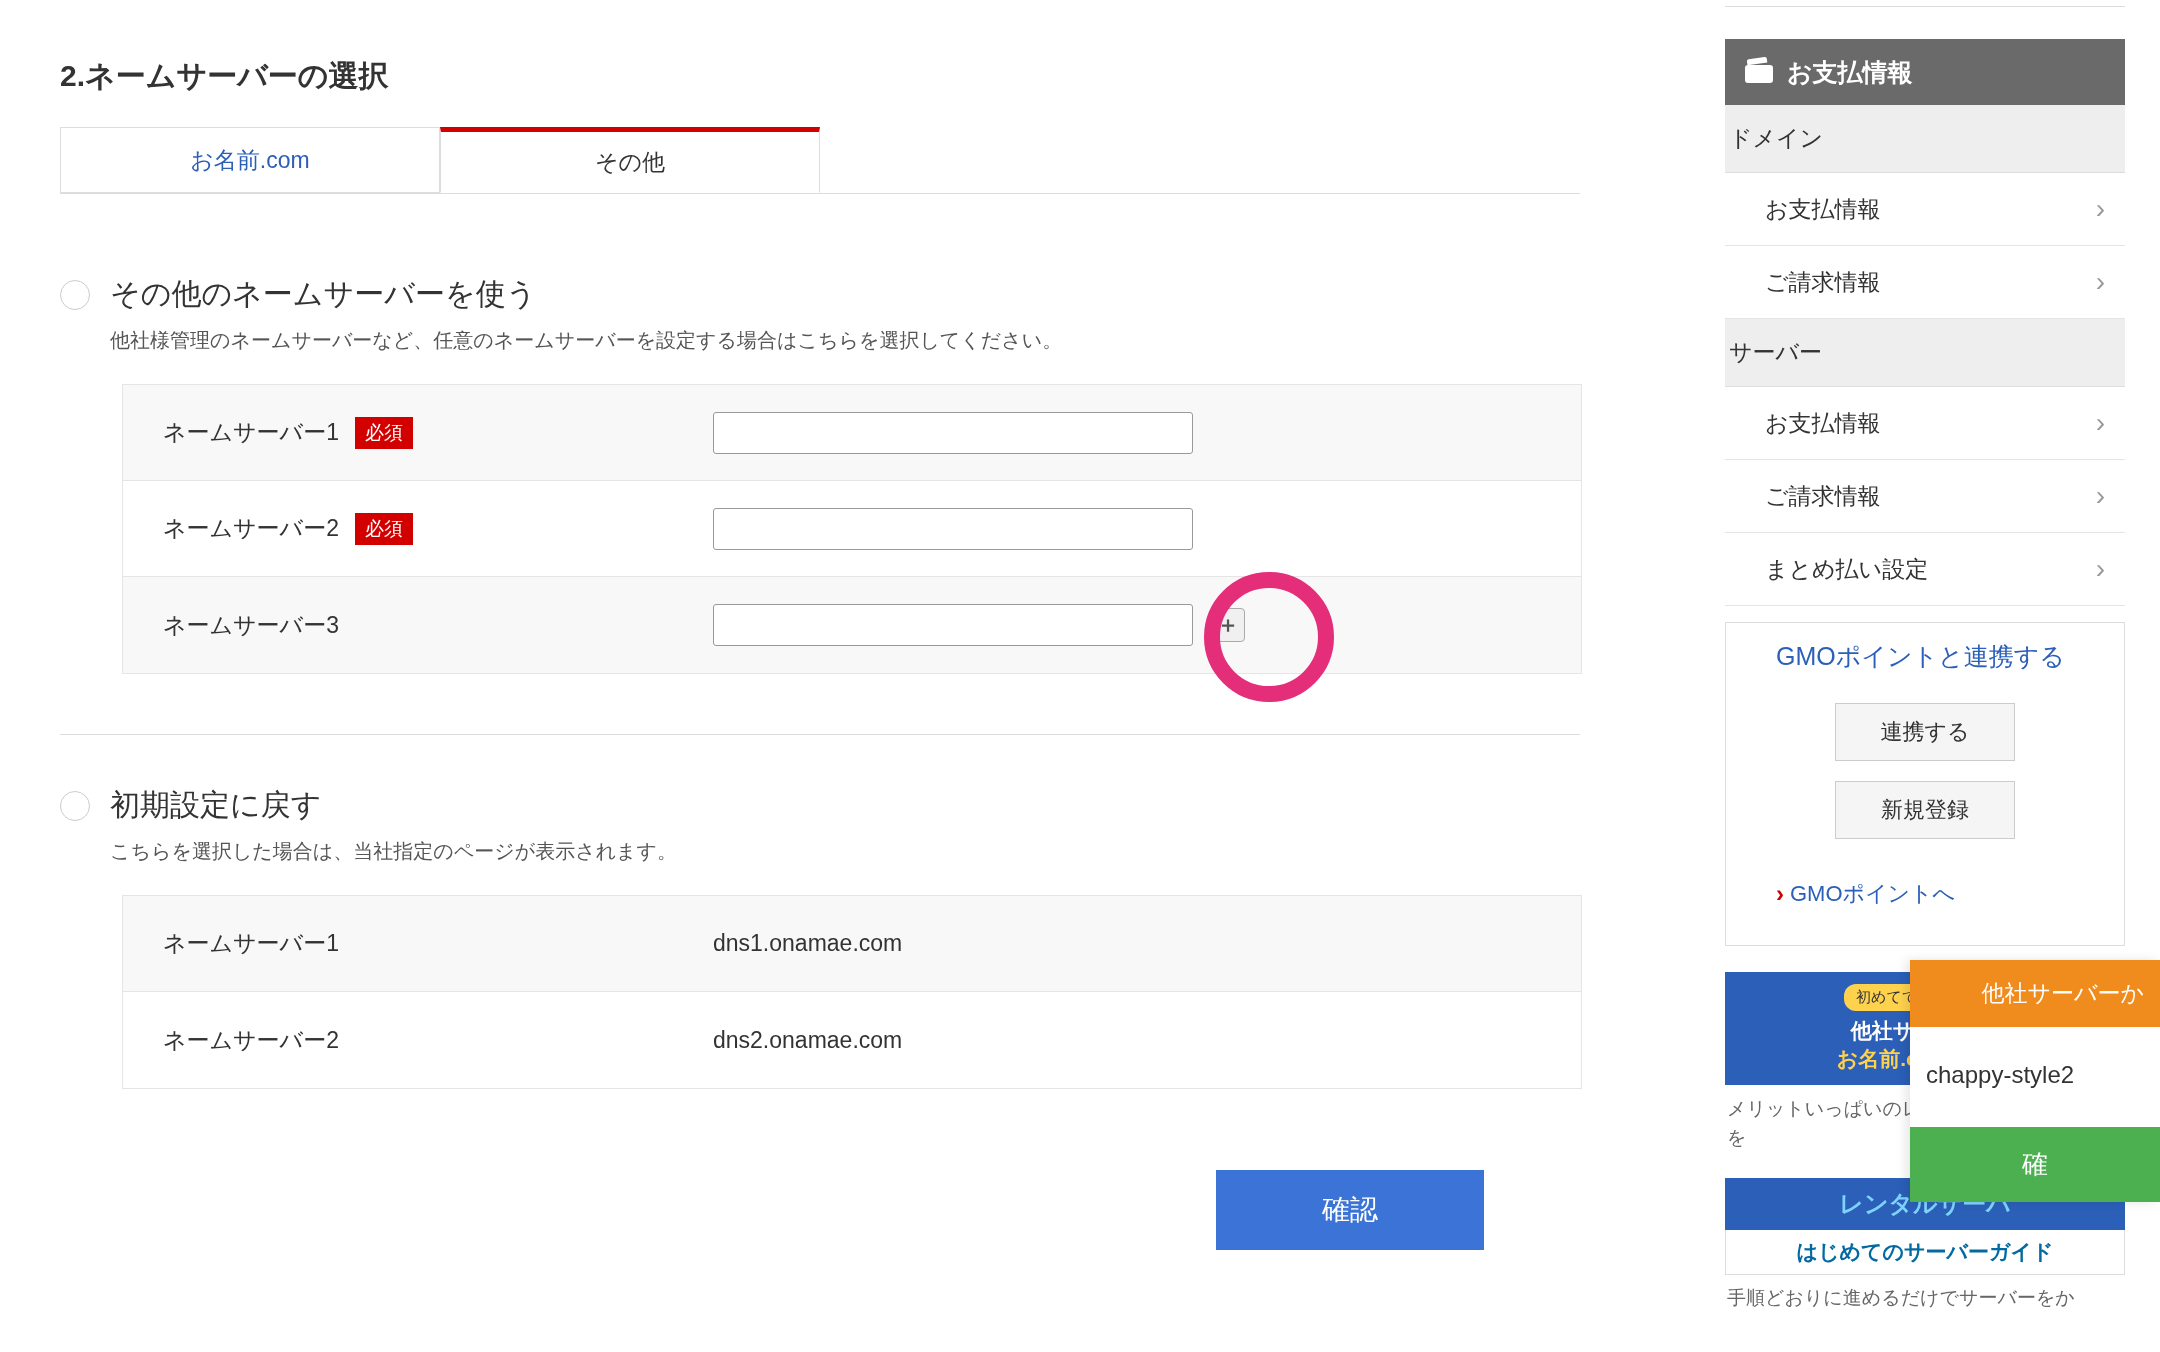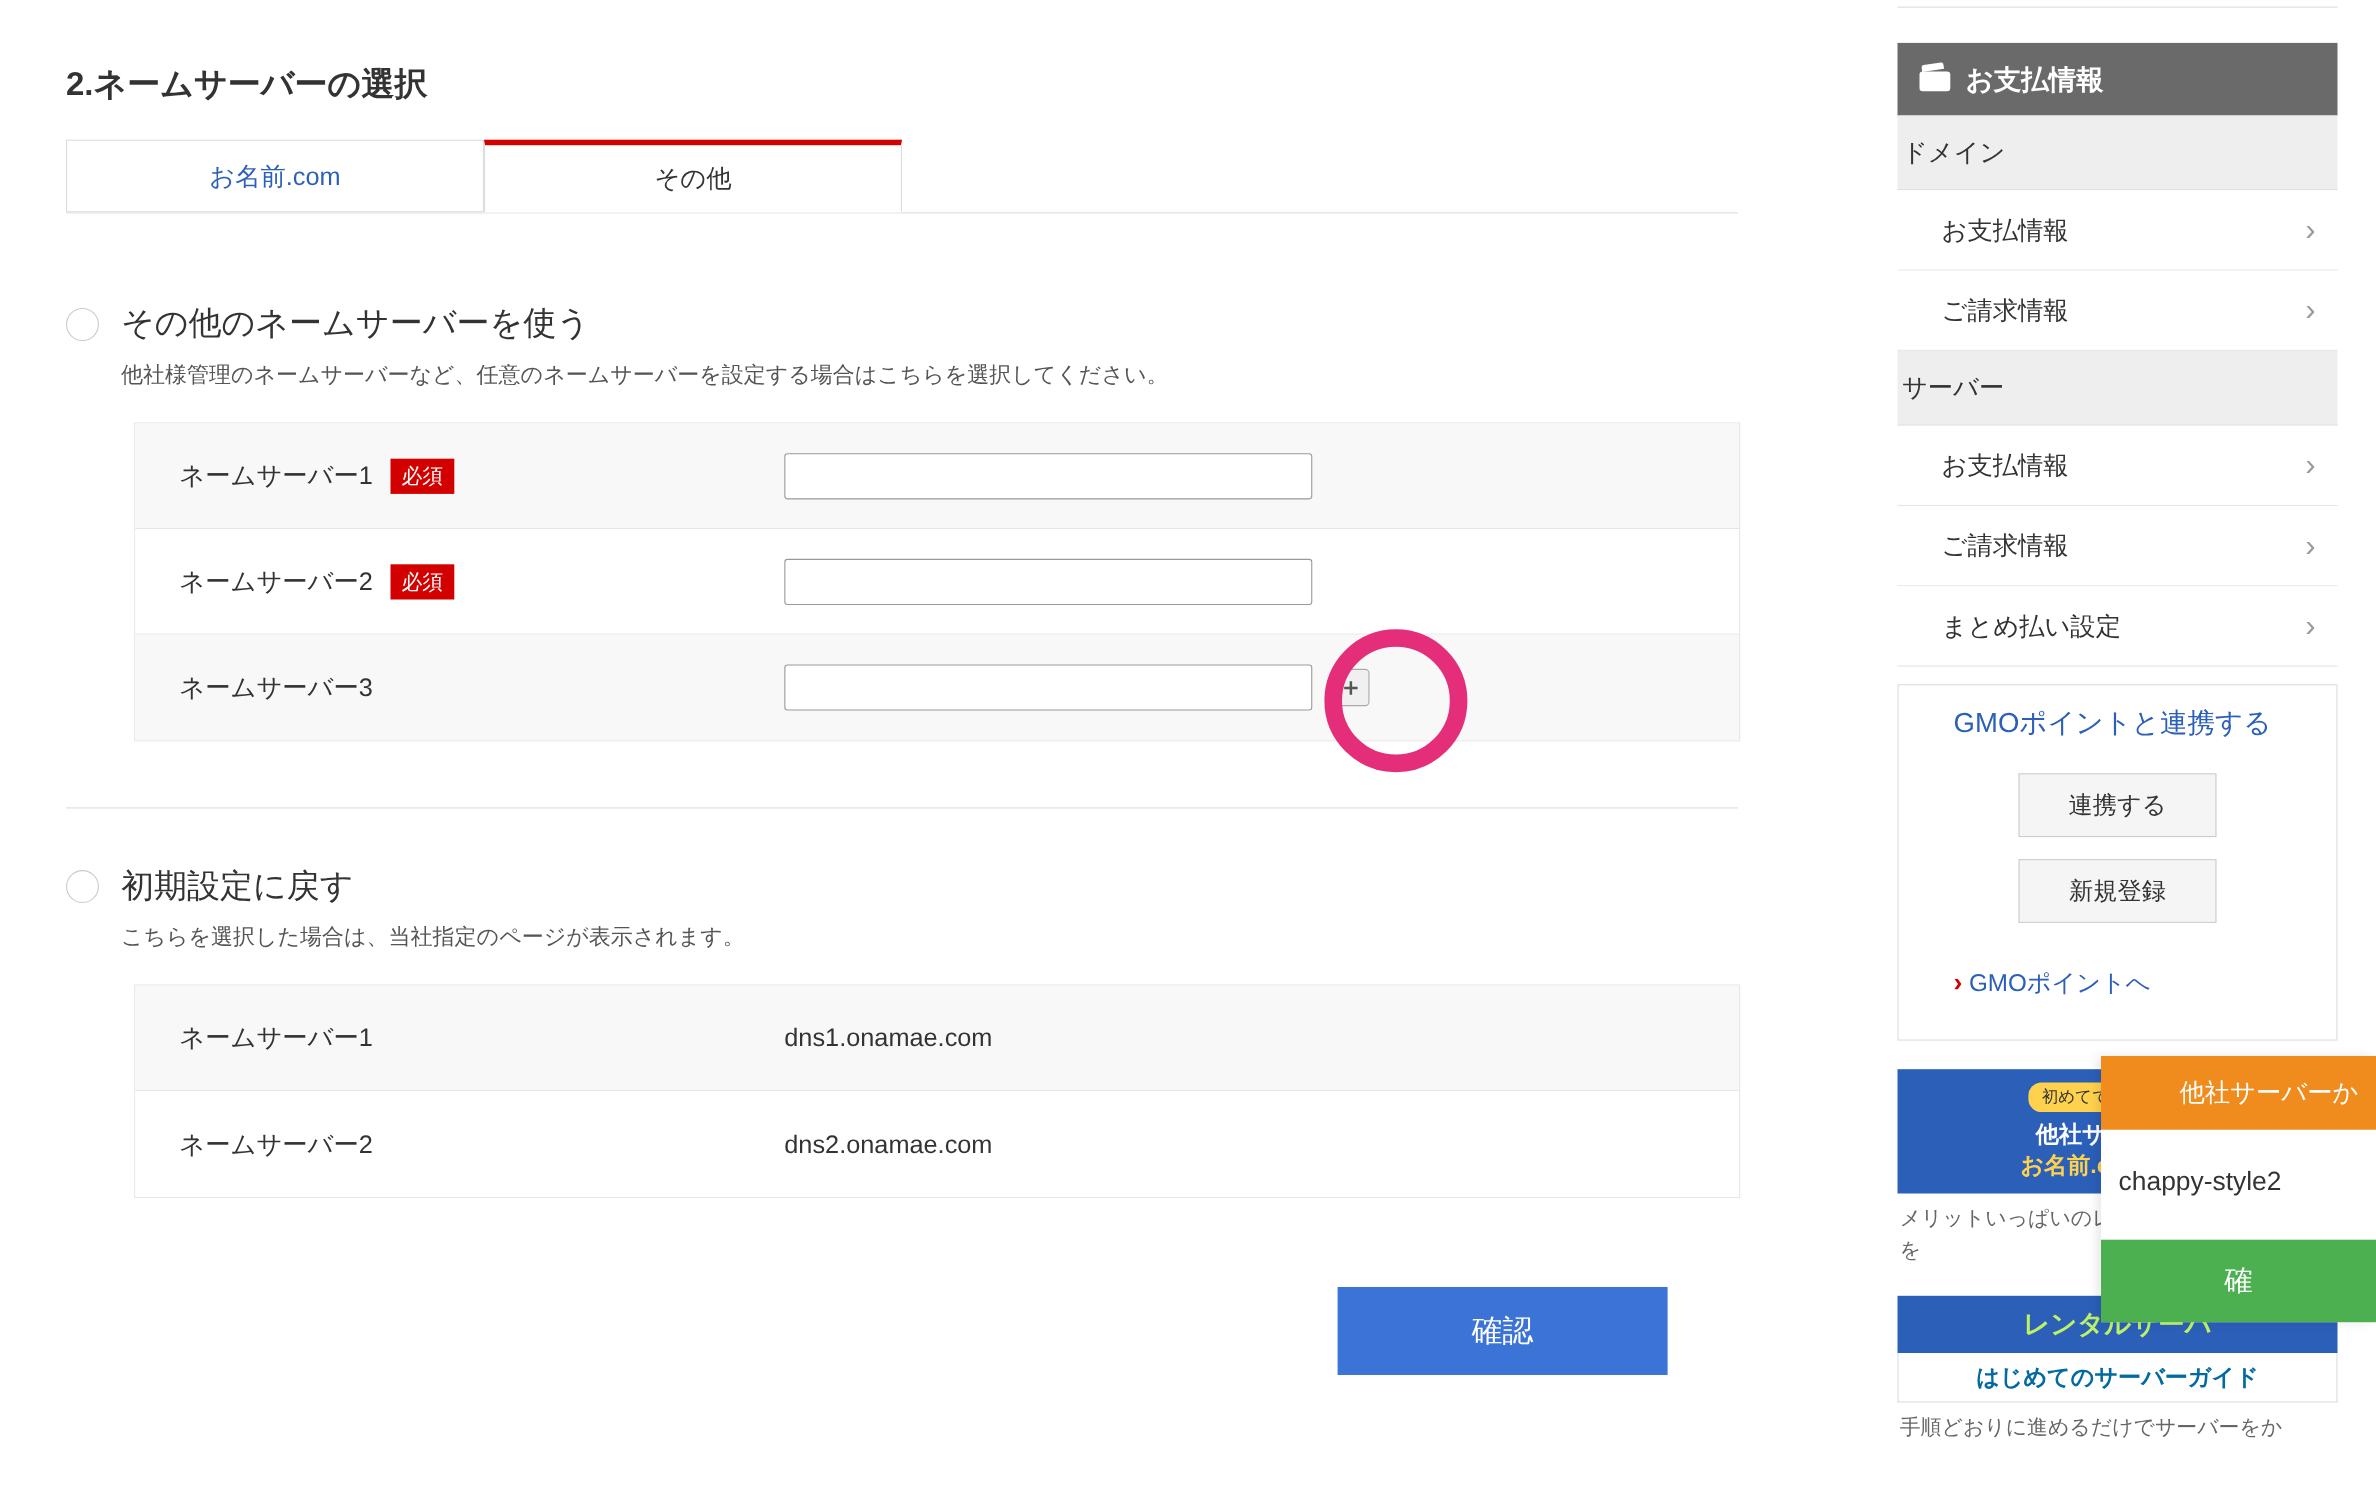--- a/index.html
+++ b/index.html
@@ -149,21 +149,21 @@
       border: 16px solid #e52e7a;
       border-radius: 50%;
       left: 1204px;
       top: 572px;
       pointer-events: none;
     }
     .confirm-btn {
       position: absolute;
       left: 1216px;
       top: 1170px;
-      width: 300px;
+      width: 268px;
       height: 80px;
       background: #3b73d6;
       color: #fff;
       font-size: 28px;
       border: none;
       display: flex;
       align-items: center;
       justify-content: center;
       cursor: pointer;
     }
@@ -297,21 +297,21 @@
     }
     .promo1-highlight { color: #ffd24d; }
     .promo1-desc {
       font-size: 19px;
       color: #666;
       padding: 10px 2px 0;
       line-height: 1.5;
     }
     .promo2-banner {
       background: #2b5fb8;
-      color: #bef264;
+      color: #7dd3fc;
       text-align: center;
       padding: 10px;
       font-size: 24px;
       font-weight: 600;
     }
     .promo2-sub {
       background: #fff;
       color: #0369a1;
       font-size: 21px;
       font-weight: 600;

